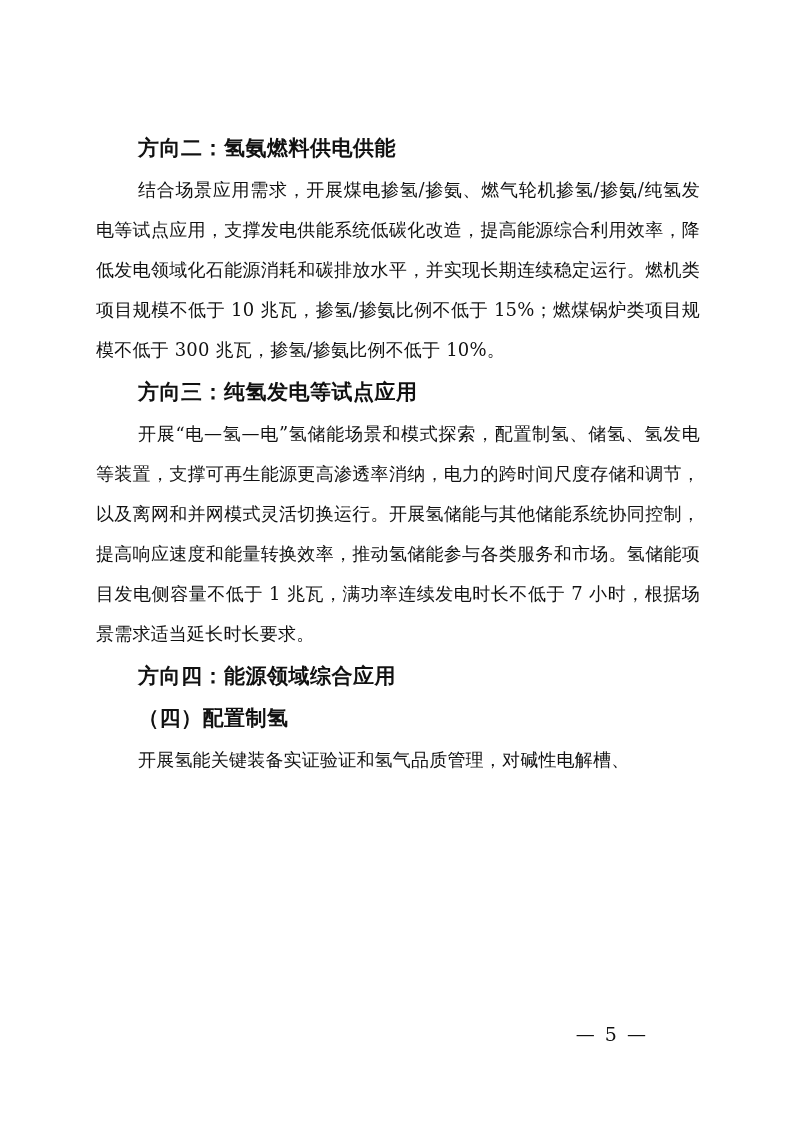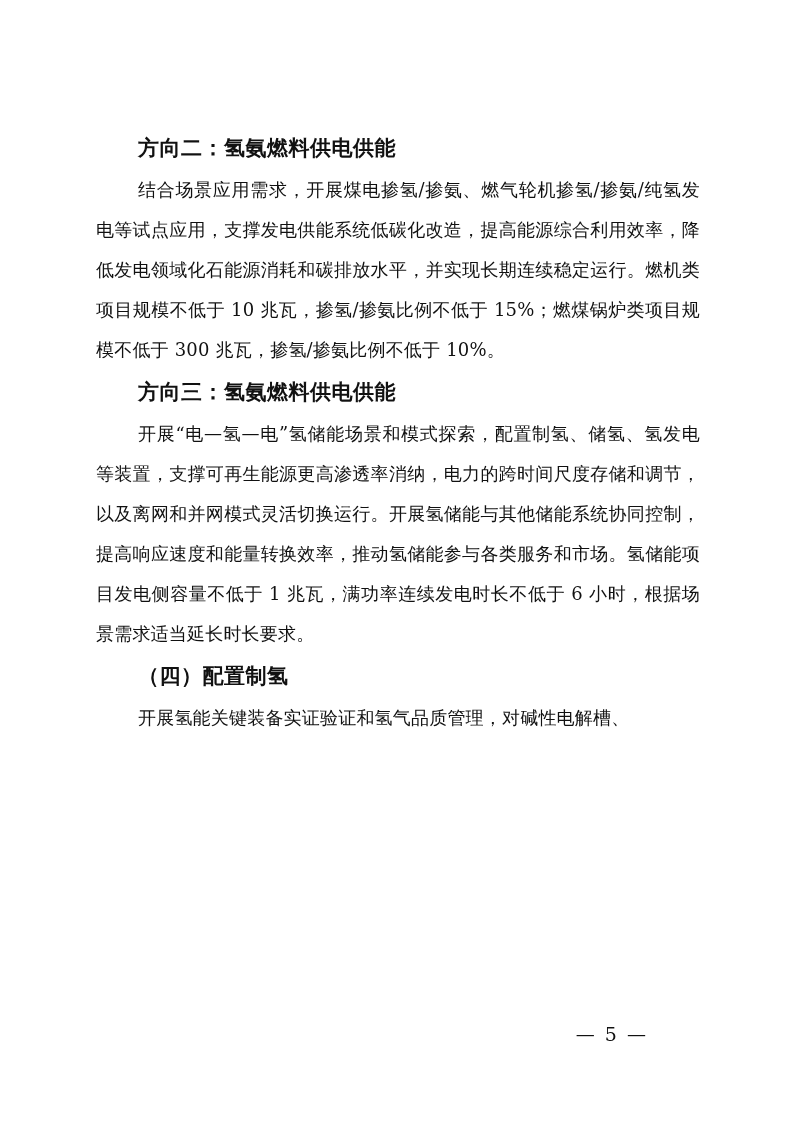--- a/index.html
+++ b/index.html
@@ -56,24 +56,25 @@
 </head>
 <body>
 
 <div class="page">
   <div class="content">
 
     <h2 class="heading">方向二：氢氨燃料供电供能</h2>
 
     <p class="body-text">结合场景应用需求，开展煤电掺氢/掺氨、燃气轮机掺氢/掺氨/纯氢发电等试点应用，支撑发电供能系统低碳化改造，提高能源综合利用效率，降低发电领域化石能源消耗和碳排放水平，并实现长期连续稳定运行。燃机类项目规模不低于 10 兆瓦，掺氢/掺氨比例不低于 15%；燃煤锅炉类项目规模不低于 300 兆瓦，掺氢/掺氨比例不低于 10%。</p>
 
-    <h2 class="heading">方向三：氢氨燃料供电供能</h2>
+    <h2 class="heading">方向三：纯氢发电等试点应用</h2>
 
-    <p class="body-text">开展“电—氢—电”氢储能场景和模式探索，配置制氢、储氢、氢发电等装置，支撑可再生能源更高渗透率消纳，电力的跨时间尺度存储和调节，以及离网和并网模式灵活切换运行。开展氢储能与其他储能系统协同控制，提高响应速度和能量转换效率，推动氢储能参与各类服务和市场。氢储能项目发电侧容量不低于 1 兆瓦，满功率连续发电时长不低于 6 小时，根据场景需求适当延长时长要求。</p>
+    <p class="body-text">开展“电—氢—电”氢储能场景和模式探索，配置制氢、储氢、氢发电等装置，支撑可再生能源更高渗透率消纳，电力的跨时间尺度存储和调节，以及离网和并网模式灵活切换运行。开展氢储能与其他储能系统协同控制，提高响应速度和能量转换效率，推动氢储能参与各类服务和市场。氢储能项目发电侧容量不低于 1 兆瓦，满功率连续发电时长不低于 7 小时，根据场景需求适当延长时长要求。</p>
 
+    <h2 class="heading">方向四：能源领域综合应用</h2>
 
 
     <h2 class="heading">（四）配置制氢</h2>
 
 
     <p class="body-text">开展氢能关键装备实证验证和氢气品质管理，对碱性电解槽、</p>
 
   </div>
 
   <div class="page-number">— 5 —</div>

